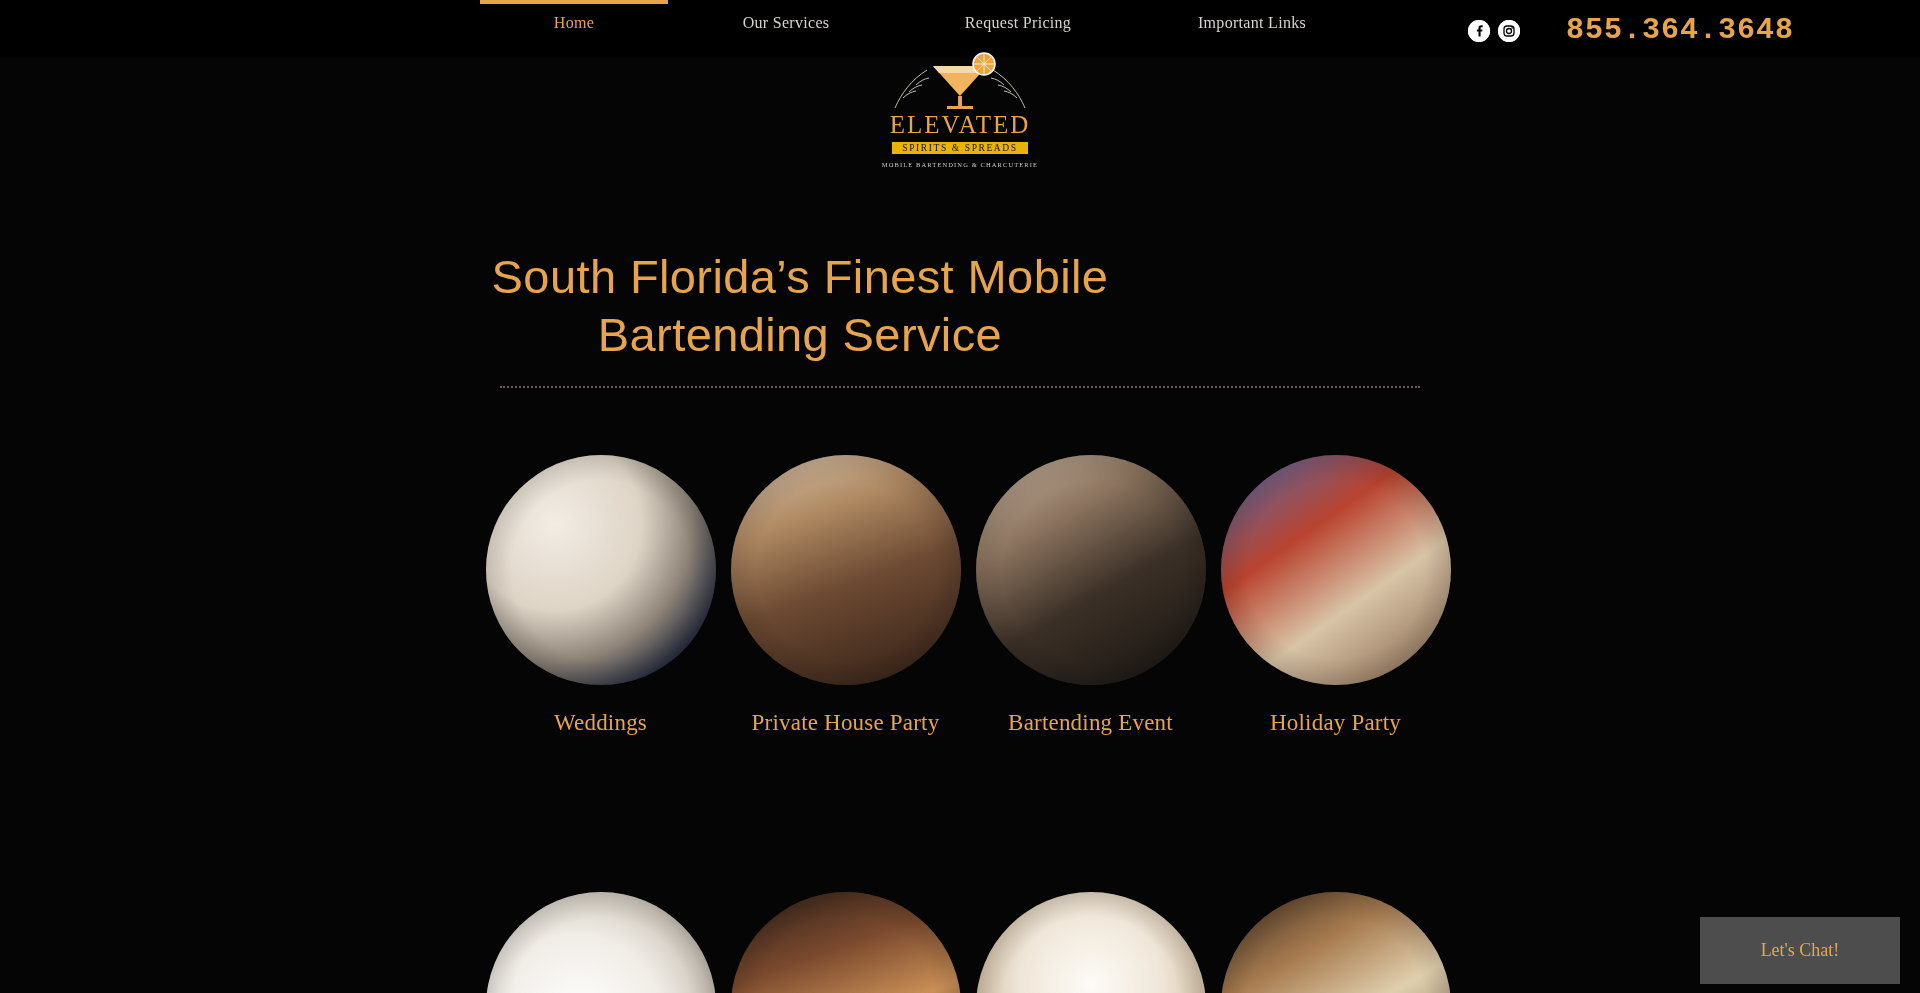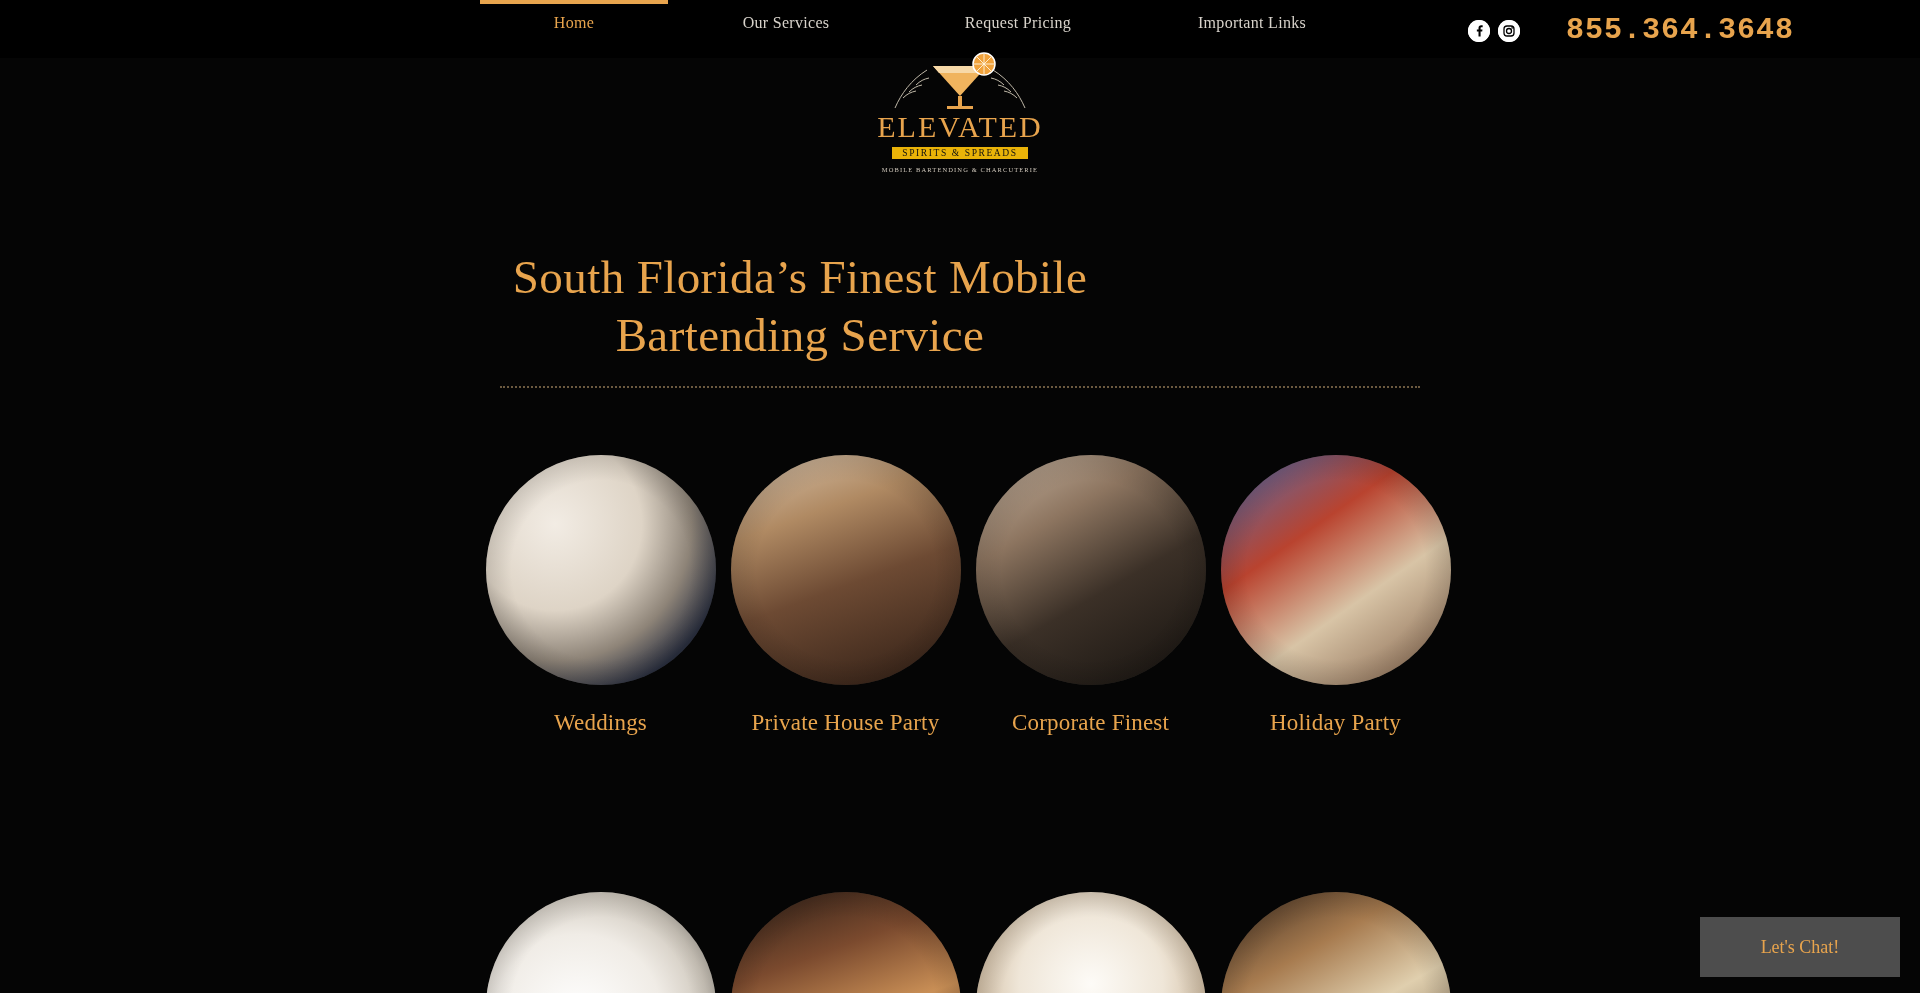--- a/index.html
+++ b/index.html
@@ -101,21 +101,21 @@
     width: 180px;
     height: 140px;
     text-align: center;
     cursor: pointer;
   }
   .logo-glass { position: relative; height: 58px; }
   .logo-glass svg { display: block; margin: 0 auto; }
   .logo-name {
     color: #e8a44d;
     font-family: "Liberation Serif", serif;
-    font-size: 30px;
+    font-size: 25px;
     letter-spacing: 2px;
     margin-top: 2px;
     line-height: 1;
   }
   .logo-sub {
     display: inline-block;
     background: #eab308;
     color: #111;
     font-family: "Liberation Serif", serif;
     font-size: 9.5px;
@@ -132,21 +132,21 @@
   }
 
   
   .headline {
     position: absolute;
     top: 248px;
     left: 0;
     width: 1600px;
     text-align: center;
     color: #e8a44d;
-    font-family: Liberation Serif, serif;
+    font-family: Liberation Sans, sans-serif;
     font-size: 47px;
     line-height: 58px;
     letter-spacing: 0.4px;
   }
   .divider {
     position: absolute;
     top: 386px;
     left: 500px;
     width: 920px;
     height: 1px;
@@ -211,21 +211,21 @@
     position: absolute; inset: 0;
     background: radial-gradient(circle at 50% 50%, rgba(0,0,0,0) 55%, rgba(0,0,0,0.35) 100%);
   }
 
   
   .chat {
     position: absolute;
     top: 917px;
     left: 1700px;
     width: 200px;
-    height: 60px;
+    height: 67px;
     background: #4d4d4d;
     color: #e8a44d;
     font-family: "Liberation Serif", serif;
     font-size: 18px;
     display: flex;
     align-items: center;
     justify-content: center;
     cursor: pointer;
   }
 </style>
@@ -329,21 +329,21 @@
         <div class="ph ph-house"></div>
         <div class="shade"></div>
       </div>
       <div class="cell-label">Private House Party</div>
     </div>
     <div class="cell">
       <div class="circle">
         <div class="ph ph-corporate"></div>
         <div class="shade"></div>
       </div>
-      <div class="cell-label">Corporate Finest</div>
+      <div class="cell-label">Bartending Event</div>
     </div>
     <div class="cell">
       <div class="circle">
         <div class="ph ph-holiday"></div>
         <div class="shade"></div>
       </div>
       <div class="cell-label">Holiday Party</div>
     </div>
   </div>
 

